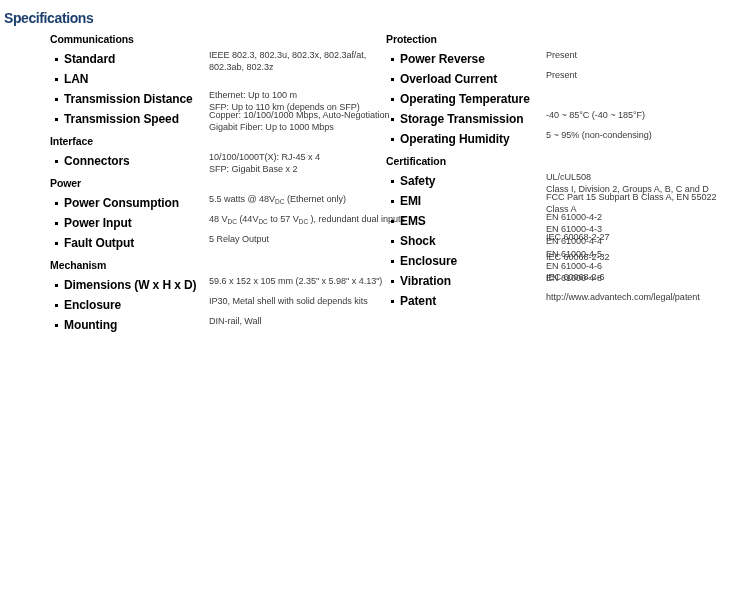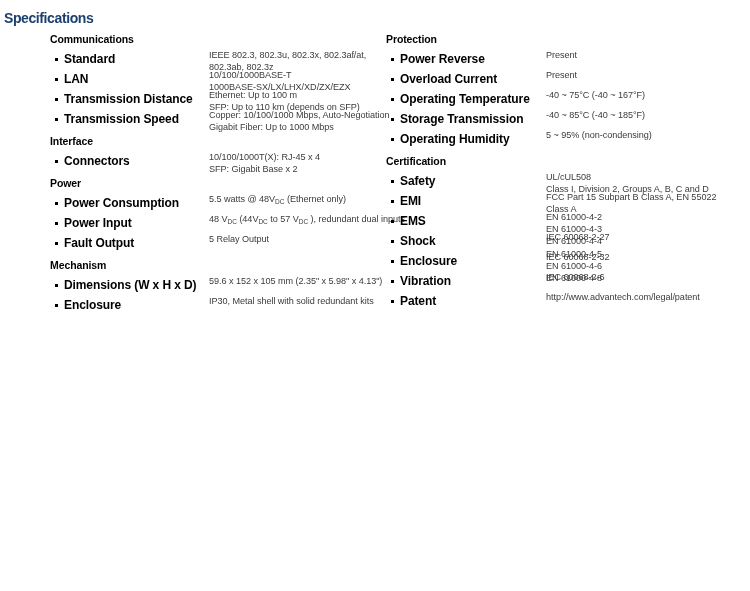--- a/index.html
+++ b/index.html
@@ -111,52 +111,52 @@
 <body>
 
 <div class="page-title">Specifications</div>
 
 <div class="columns">
   <div class="col col-left">
       <div class="group">
         <div class="group-title">Communications</div>
         <div class="row"><span class="row-label">Standard</span><span class="row-value">IEEE 802.3, 802.3u, 802.3x, 802.3af/at,
 802.3ab, 802.3z</span></div>
-        <div class="row"><span class="row-label">LAN</span><span class="row-value">10/100/1000BASE-T
-1000BASE-SX/LX/LHX/XD/ZX/EZX</span></div>
+        <div class="row"><span class="row-label">LAN</span></div>
         <div class="row"><span class="row-label">Transmission Distance</span><span class="row-value">Ethernet: Up to 100 m
 SFP: Up to 110 km (depends on SFP)</span></div>
         <div class="row"><span class="row-label">Transmission Speed</span><span class="row-value">Copper: 10/100/1000 Mbps, Auto-Negotiation
 Gigabit Fiber: Up to 1000 Mbps</span></div>
       </div>
       <div class="group">
         <div class="group-title">Interface</div>
         <div class="row"><span class="row-label">Connectors</span><span class="row-value">10/100/1000T(X): RJ-45 x 4
 SFP: Gigabit Base x 2</span></div>
       </div>
       <div class="group">
         <div class="group-title">Power</div>
         <div class="row"><span class="row-label">Power Consumption</span><span class="row-value">5.5 watts @ 48V<sub>DC</sub>  (Ethernet only)</span></div>
         <div class="row"><span class="row-label">Power Input</span><span class="row-value">48 V<sub>DC</sub> (44V<sub>DC</sub> to 57 V<sub>DC</sub> ), redundant dual inputs</span></div>
         <div class="row"><span class="row-label">Fault Output</span><span class="row-value">5 Relay Output</span></div>
       </div>
       <div class="group">
         <div class="group-title">Mechanism</div>
         <div class="row"><span class="row-label">Dimensions (W x H x D)</span><span class="row-value">59.6 x 152 x 105 mm (2.35" x 5.98" x 4.13")</span></div>
-        <div class="row"><span class="row-label">Enclosure</span><span class="row-value">IP30, Metal shell with solid redundant kits</span></div>
+        <div class="row"><span class="row-label">Enclosure</span><span class="row-value">IP30, Metal shell with solid depends kits</span></div>
+        <div class="row"><span class="row-label">Mounting</span><span class="row-value">DIN-rail, Wall</span></div>
       </div>
     </div>
   <div class="col col-right">
       <div class="group">
         <div class="group-title">Protection</div>
         <div class="row"><span class="row-label">Power Reverse</span><span class="row-value">Present</span></div>
         <div class="row"><span class="row-label">Overload Current</span><span class="row-value">Present</span></div>
       </div>
       <div class="group">
-        <div class="row"><span class="row-label">Operating Temperature</span><span class="row-value">-40 ~ 75°C  (-40 ~ 167°F)</span></div>
+        <div class="row"><span class="row-label">Operating Temperature</span></div>
         <div class="row"><span class="row-label">Storage Transmission</span><span class="row-value">-40 ~ 85°C  (-40 ~ 185°F)</span></div>
         <div class="row"><span class="row-label">Operating Humidity</span><span class="row-value">5 ~ 95% (non-condensing)</span></div>
       </div>
       <div class="group">
         <div class="group-title">Certification</div>
         <div class="row"><span class="row-label">Safety</span><span class="row-value">UL/cUL508
 Class I, Division 2, Groups A, B, C and D</span></div>
         <div class="row"><span class="row-label">EMI</span><span class="row-value">FCC Part 15 Subpart B Class A,  EN 55022
 Class A</span></div>
         <div class="row"><span class="row-label">EMS</span><span class="row-value">EN 61000-4-2

